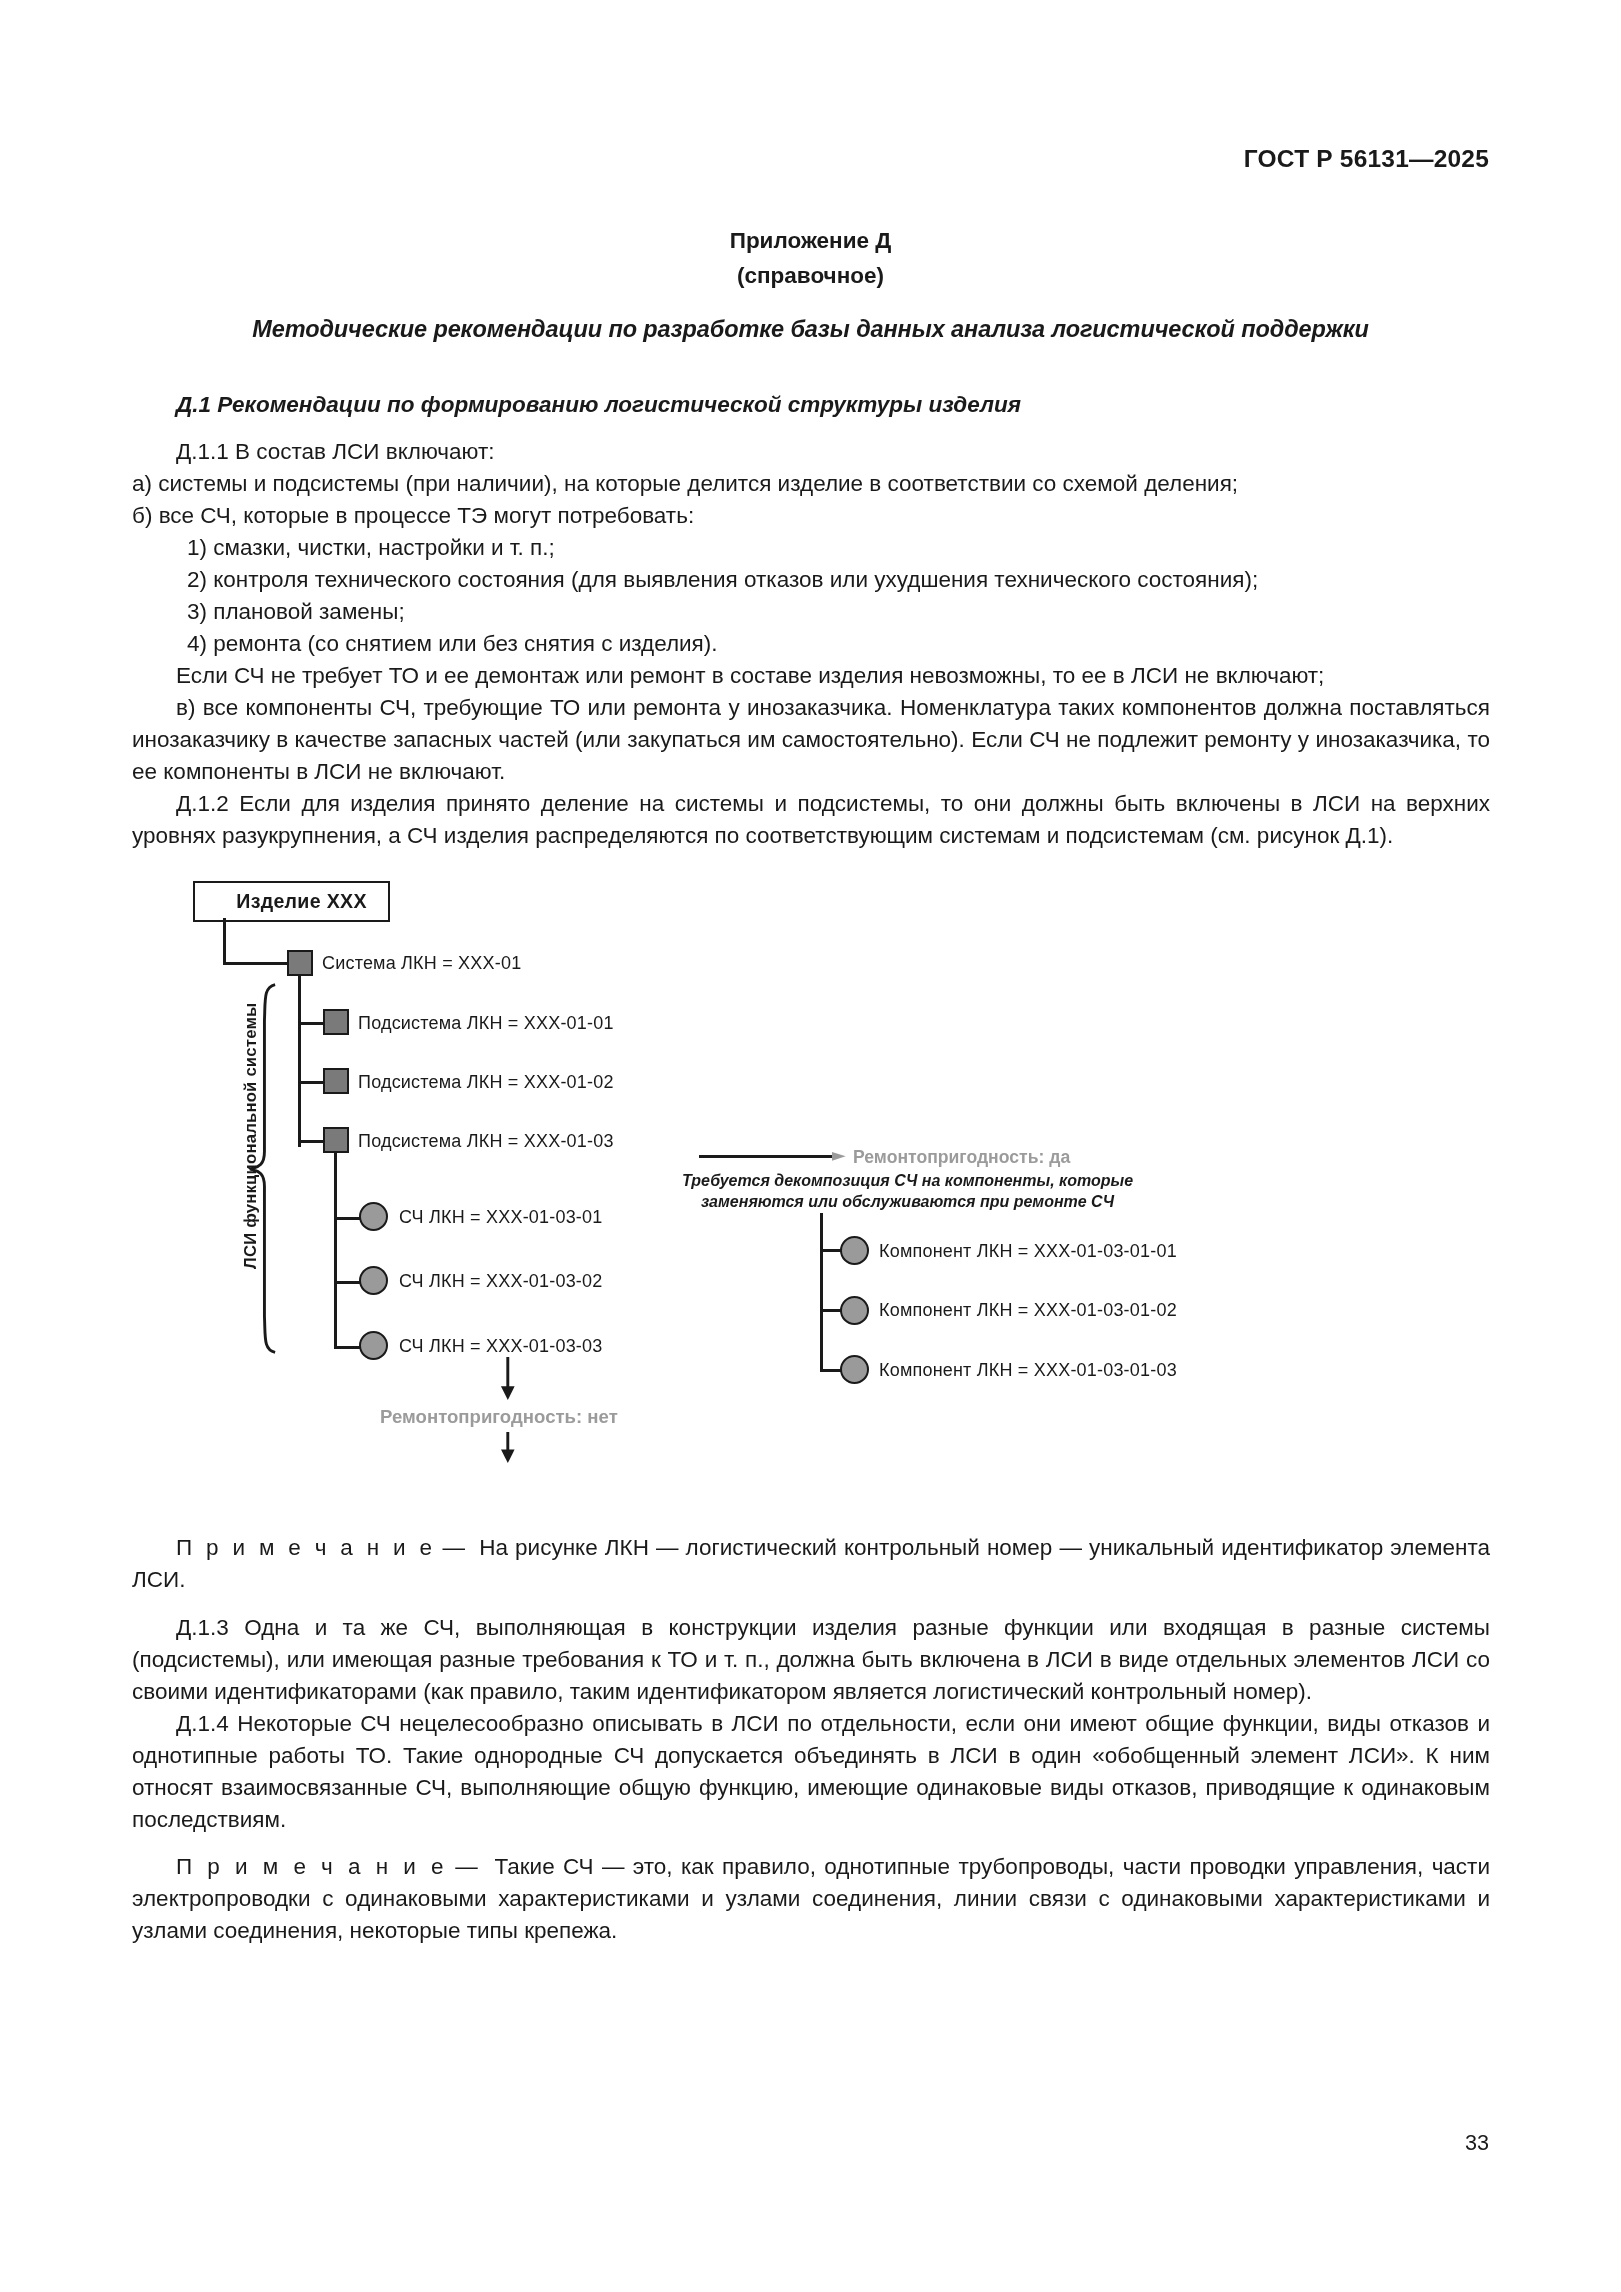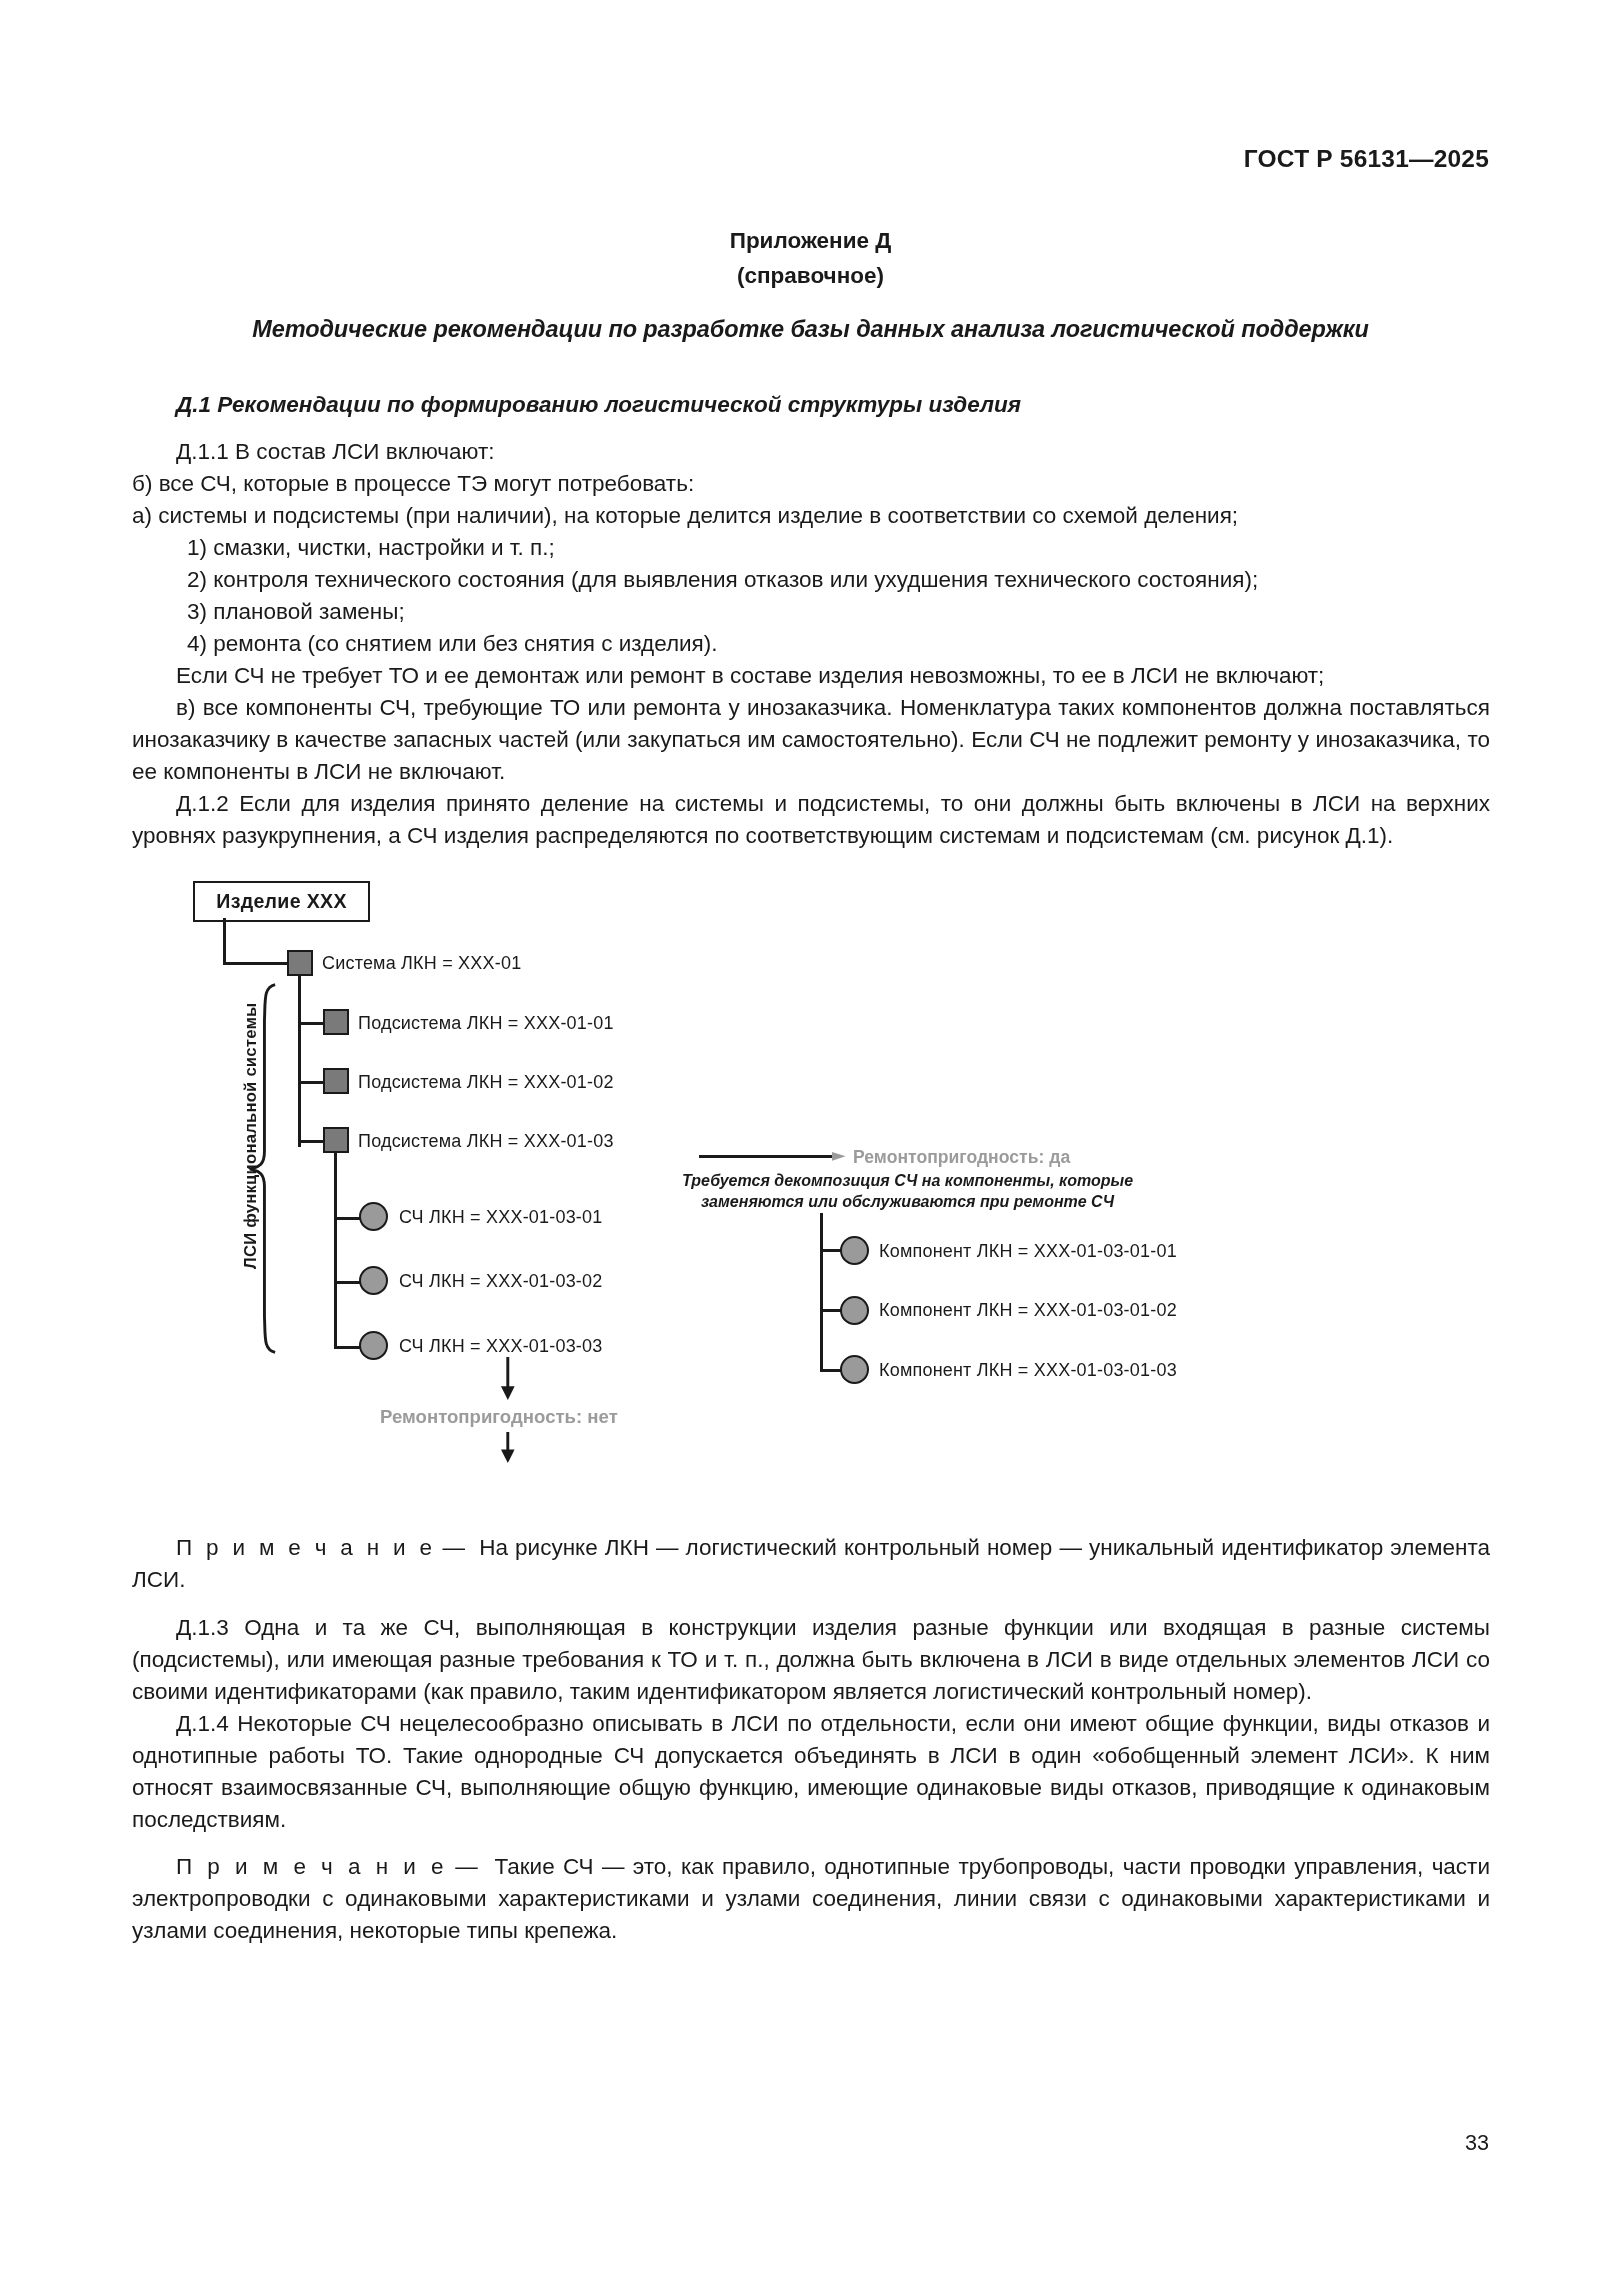--- a/index.html
+++ b/index.html
@@ -106,20 +106,21 @@
   .node-box {
     position: absolute;
     border: 2.5px solid #1a1a1a;
     background: #ffffff;
     font-size: 19.6px;
     font-weight: bold;
     display: flex;
     align-items: center;
     justify-content: center;
     letter-spacing: 0.3px;
+    padding-left: 20px;
   }
   .sq {
     position: absolute;
     width: 25.5px;
     height: 25.5px;
     background: #7a7a7a;
     border: 2.5px solid #1a1a1a;
     box-sizing: border-box;
   }
   .ci {
@@ -203,22 +204,22 @@
   <div class="annex-block">
     <div class="annex-title">Приложение Д</div>
     <div class="annex-sub">(справочное)</div>
   </div>
 
   <div class="main-title">Методические рекомендации по разработке базы данных анализа логистической поддержки</div>
 
   <div class="body">
     <div class="sec-head">Д.1 Рекомендации по формированию логистической структуры изделия</div>
     <p class="t ind">Д.1.1 В состав ЛСИ включают:</p>
+    <p class="t li1 nowrap-last">а) системы и подсистемы (при наличии), на которые делится изделие в соответствии со схемой деления;</p>
     <p class="t li1 nowrap-last">б) все СЧ, которые в процессе ТЭ могут потребовать:</p>
-    <p class="t li1 nowrap-last">а) системы и подсистемы (при наличии), на которые делится изделие в соответствии со схемой деления;</p>
     <p class="t li2 nowrap-last">1) смазки, чистки, настройки и т. п.;</p>
     <p class="t li2 nowrap-last">2) контроля технического состояния (для выявления отказов или ухудшения технического состояния);</p>
     <p class="t li2 nowrap-last">3) плановой замены;</p>
     <p class="t li2 nowrap-last">4) ремонта (со снятием или без снятия с изделия).</p>
     <p class="t ind nowrap-last">Если СЧ не требует ТО и ее демонтаж или ремонт в составе изделия невозможны, то ее в ЛСИ не включают;</p>
     <p class="t ind">в) все компоненты СЧ, требующие ТО или ремонта у инозаказчика. Номенклатура таких компонентов должна поставляться инозаказчику в качестве запасных частей (или закупаться им самостоятельно). Если СЧ не подлежит ремонту у инозаказчика, то ее компоненты в ЛСИ не включают.</p>
     <p class="t ind">Д.1.2 Если для изделия принято деление на системы и подсистемы, то они должны быть включены в ЛСИ на верхних уровнях разукрупнения, а СЧ изделия распределяются по соответствующим системам и подсистемам (см. рисунок Д.1).</p>
   </div>
 
   <div class="figure">

